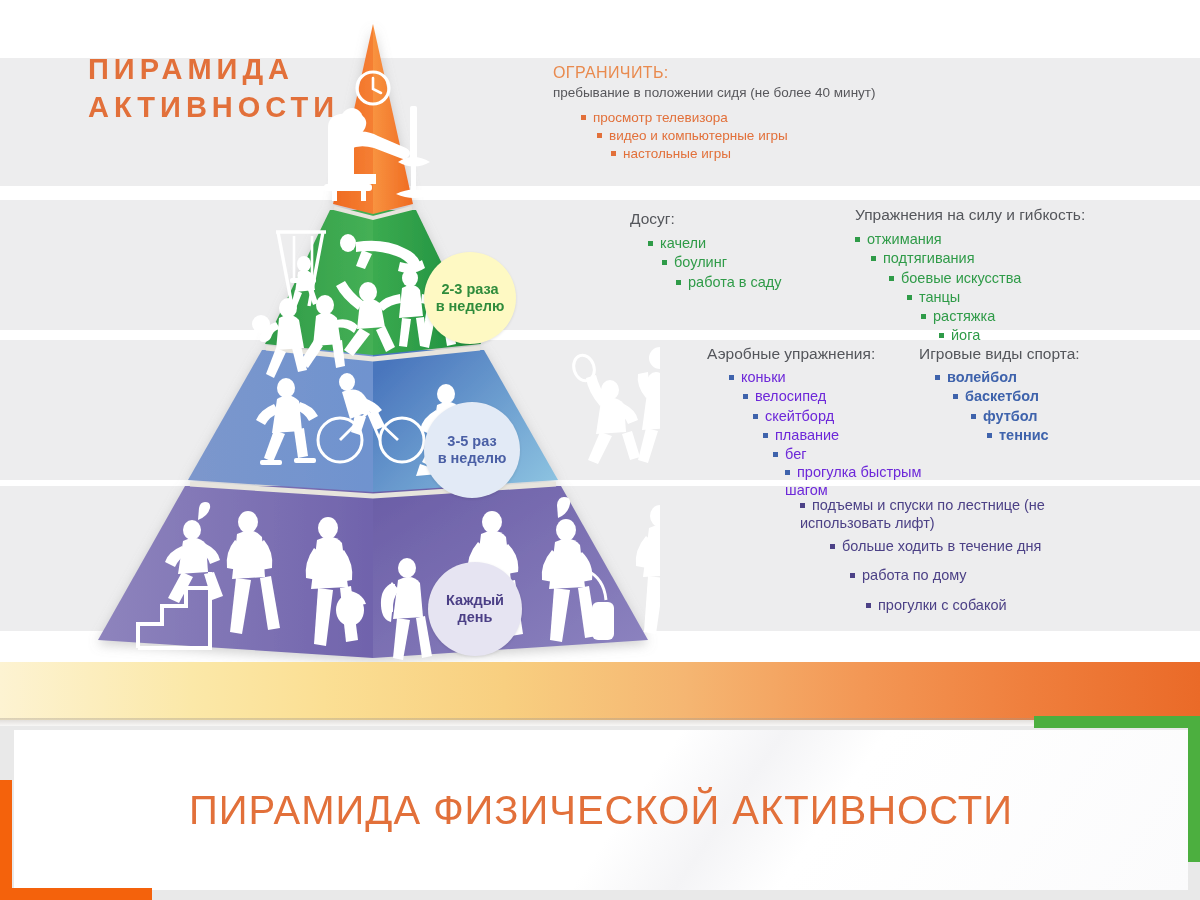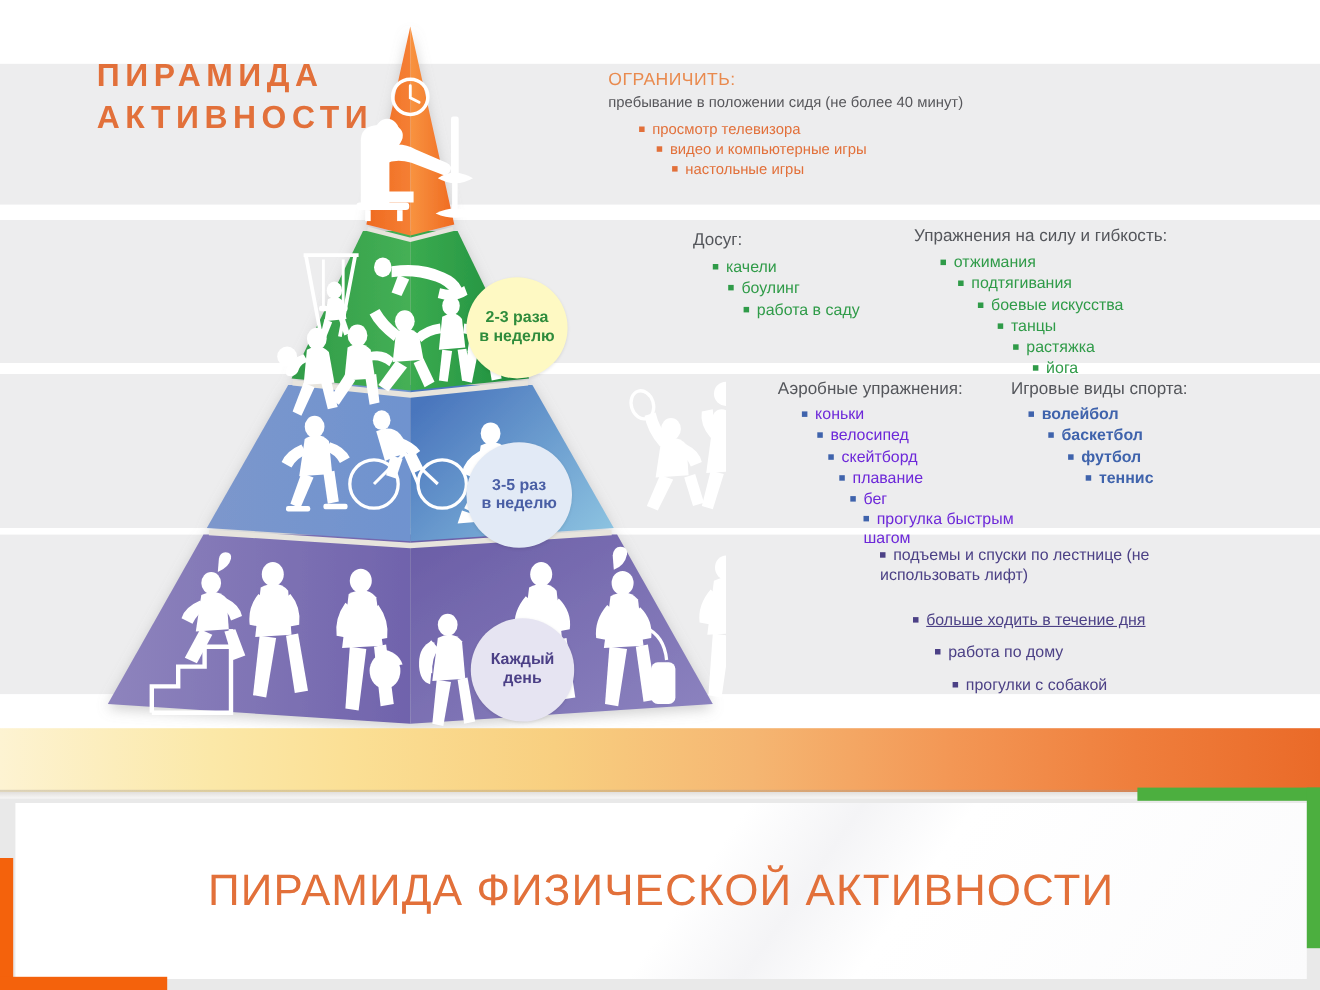--- a/index.html
+++ b/index.html
@@ -64,21 +64,21 @@
   
   #t2a{left:630px;top:210px;}
   #t2a .hdr{color:#54565b;}
   #t2a ul{margin-top:6px;margin-left:18px;}
   #t2a li{color:#2f9b48;}
   #t2a li .bu{background:#2f9b48;}
   #t2a li:nth-child(2){margin-left:14px;}
   #t2a li:nth-child(3){margin-left:28px;}
 
   #t2b{left:831px;top:206px;}
-  #t2b .hdr{color:#54565b;}
+  #t2b .hdr{color:#54565b;margin-left:24px;}
   #t2b ul{margin-top:6px;margin-left:24px;}
   #t2b li{color:#2f9b48;}
   #t2b li .bu{background:#2f9b48;}
   #t2b li:nth-child(2){margin-left:16px;}
   #t2b li:nth-child(3){margin-left:34px;}
   #t2b li:nth-child(4){margin-left:52px;}
   #t2b li:nth-child(5){margin-left:66px;}
   #t2b li:nth-child(6){margin-left:84px;}
 
   
@@ -100,21 +100,21 @@
   #t3b li .bu{background:#3f63ac;}
   #t3b li:nth-child(2){margin-left:18px;}
   #t3b li:nth-child(3){margin-left:36px;}
   #t3b li:nth-child(4){margin-left:52px;}
 
   
   #t4{left:800px;top:497px;}
   #t4 ul li{color:#4c4186;font-size:14.5px;}
   #t4 ul li .bu{background:#4c4186;}
   #t4 li.two{white-space:normal;width:290px;line-height:1.24;}
-  #t4 li:nth-child(2){margin-left:30px;margin-top:22px;text-decoration:underline;}
+  #t4 li:nth-child(2){margin-left:30px;margin-top:4px;}
   #t4 li:nth-child(3){margin-left:50px;margin-top:10px;}
   #t4 li:nth-child(4){margin-left:66px;margin-top:10px;}
 
   
   #grad{
     position:absolute;left:0;top:662px;width:1200px;height:58px;
     background:linear-gradient(90deg,#fdf3d2 0%,#fbe8a8 16%,#fbdf94 27%,#f8cf80 42%,#f5b672 57%,#f39755 72%,#ef7e3c 86%,#ea6a28 100%);
   }
   #gradshadow{position:absolute;left:0;top:718px;width:1200px;height:10px;
     background:linear-gradient(180deg,rgba(160,150,140,.38),rgba(255,255,255,0));}

